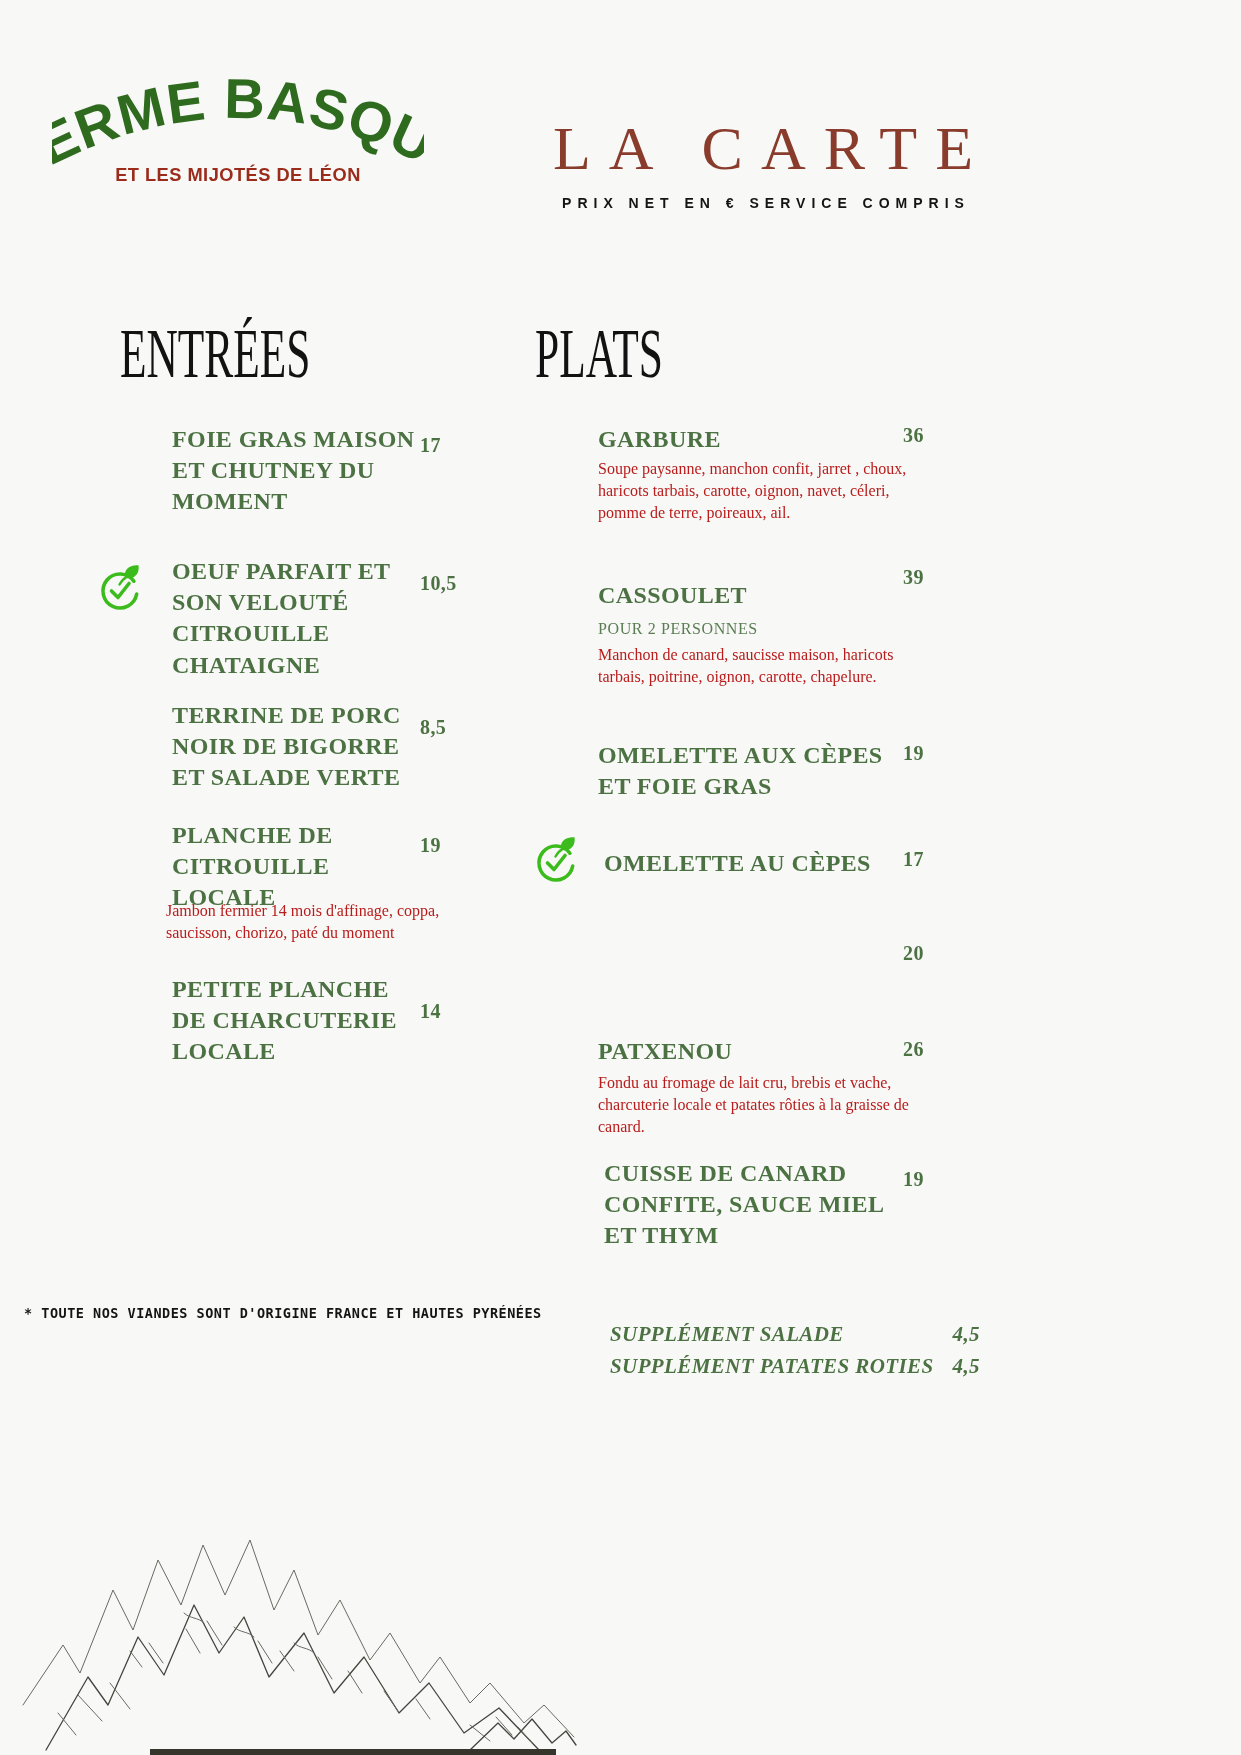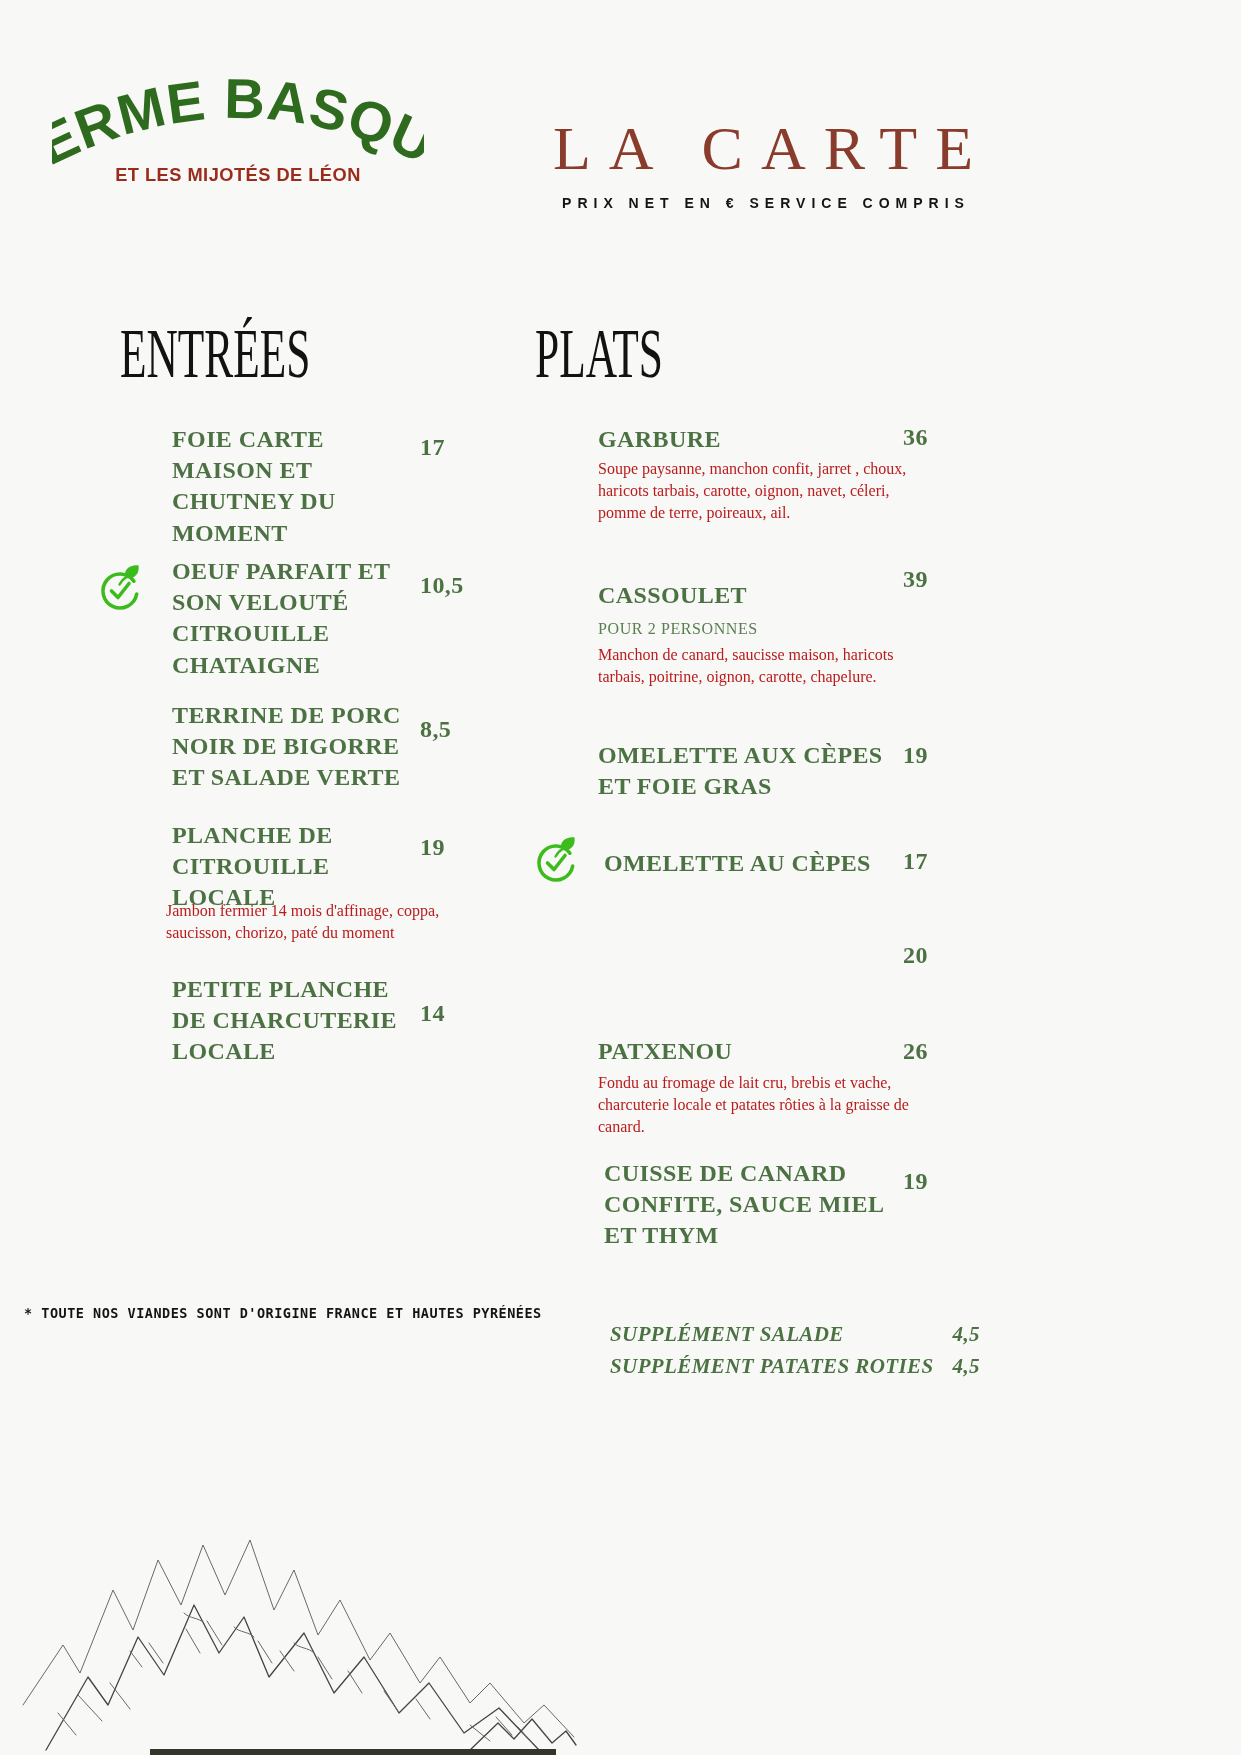--- a/index.html
+++ b/index.html
@@ -47,21 +47,21 @@
   
   .item-name {
     position:absolute;
     font-family:"Liberation Serif", serif; font-weight:700;
     font-size:24px; line-height:1.3; letter-spacing:0.4px;
     color:#4C7243;
   }
   .item-price {
     position:absolute;
     font-family:"Liberation Serif", serif; font-weight:700;
-    font-size:24px; color:#4C7243; letter-spacing:0.4px;
+    font-size:20px; color:#4C7243; letter-spacing:0.4px;
   }
   .item-desc {
     position:absolute;
     font-family:"Liberation Serif", serif; font-weight:400;
     font-size:16px; line-height:1.38; color:#b91c1c;
   }
   .item-note {
     position:absolute;
     font-family:"Liberation Serif", serif; font-weight:400;
     font-size:16px; letter-spacing:0.6px; color:#5A7D52;
@@ -106,21 +106,21 @@
   </div>
 
   <div class="title-block">
     <div class="menu-title">LA CARTE</div>
     <div class="menu-subtitle">PRIX NET EN € SERVICE COMPRIS</div>
   </div>
 
   <div id="entrees-header" class="section-header">ENTRÉES</div>
   <div id="plats-header" class="section-header">PLATS</div>
 
-  <div class="item-name w250" style="left:172px; top:424px;">FOIE CARTE MAISON ET CHUTNEY DU MOMENT</div>
+  <div class="item-name w250" style="left:172px; top:424px;">FOIE GRAS MAISON ET CHUTNEY DU MOMENT</div>
   <div class="item-price" style="left:420px; top:434px;">17</div>
 
   <svg class="veg-icon" style="left:96px; top:564px;" viewBox="0 0 48 48">
     <path d="M37.9,17.2 A17,17 0 1 0 40.7,30" stroke="#3CBC1C" stroke-width="3.6" fill="none" stroke-linecap="round"></path>
     <path d="M15.5,27 L22,33.5 L33,19.5" stroke="#3CBC1C" stroke-width="3.6" fill="none" stroke-linecap="round" stroke-linejoin="round"></path>
     <path d="M29,14 C27.5,5.5 33,0.5 42.5,1.2 C43.8,10.5 38,15.5 29,14 Z" fill="#3CBC1C"></path>
     <path d="M23.5,20.5 C25.5,16.8 27,15 29.5,13.8" stroke="#3CBC1C" stroke-width="2.4" fill="none" stroke-linecap="round"></path>
   </svg>
   <div class="item-name w250" style="left:172px; top:556px;">OEUF PARFAIT ET SON VELOUTÉ CITROUILLE CHATAIGNE</div>
   <div class="item-price" style="left:420px; top:572px;">10,5</div>

